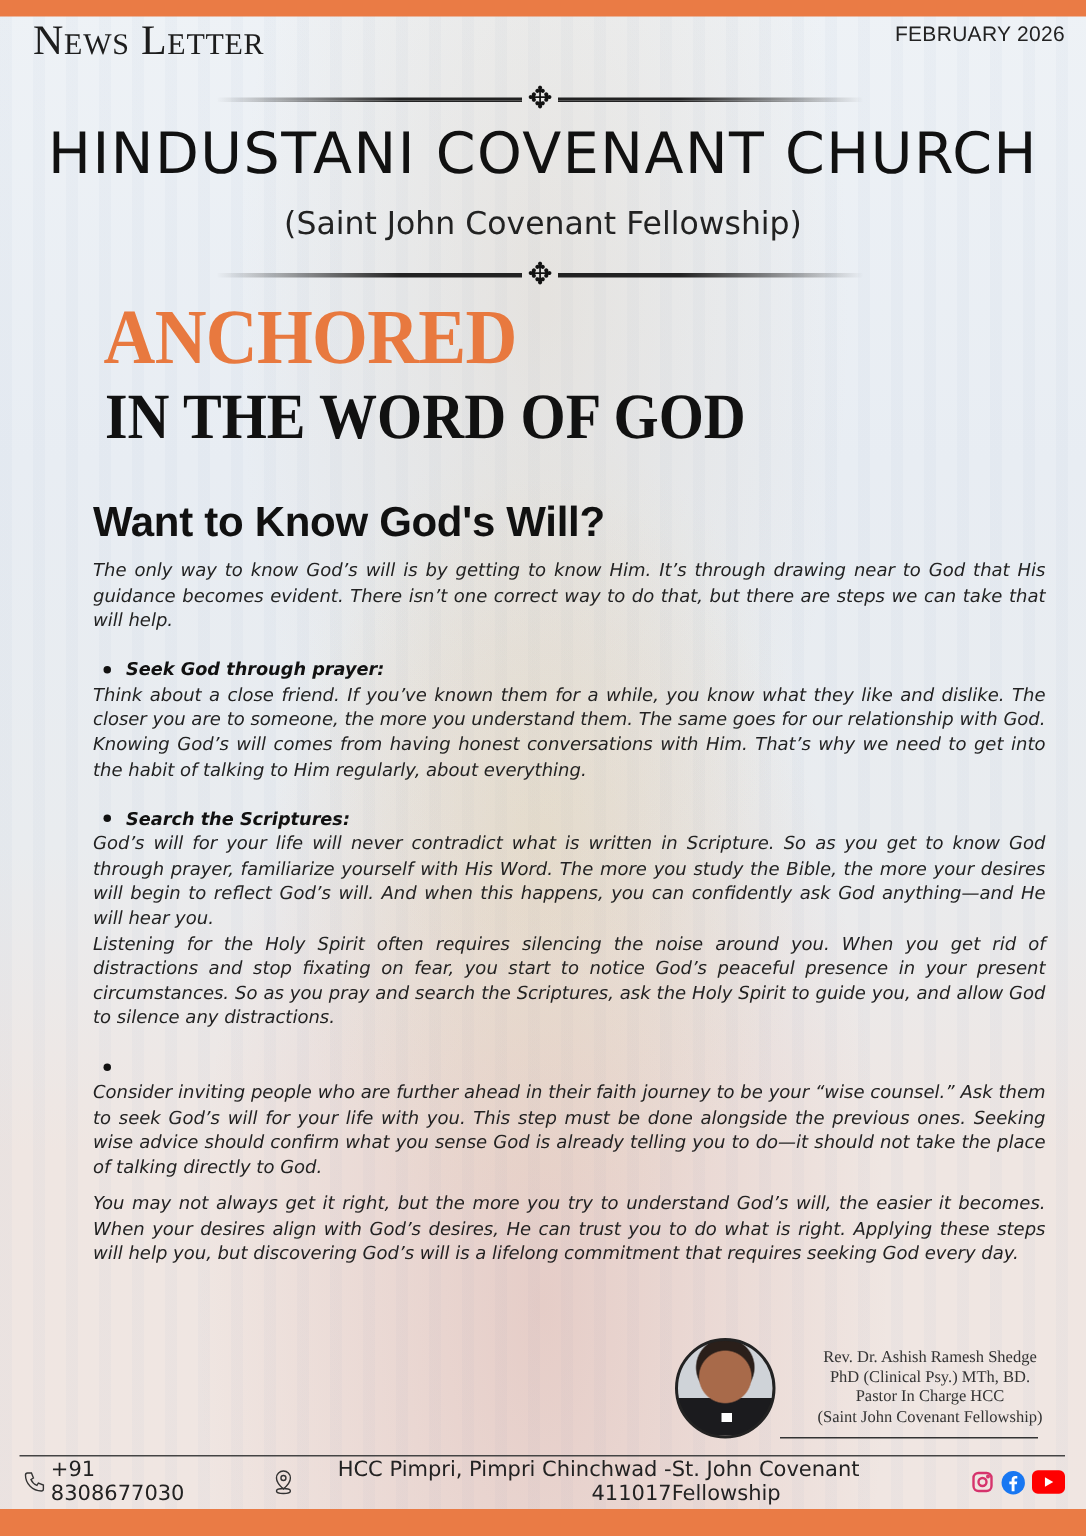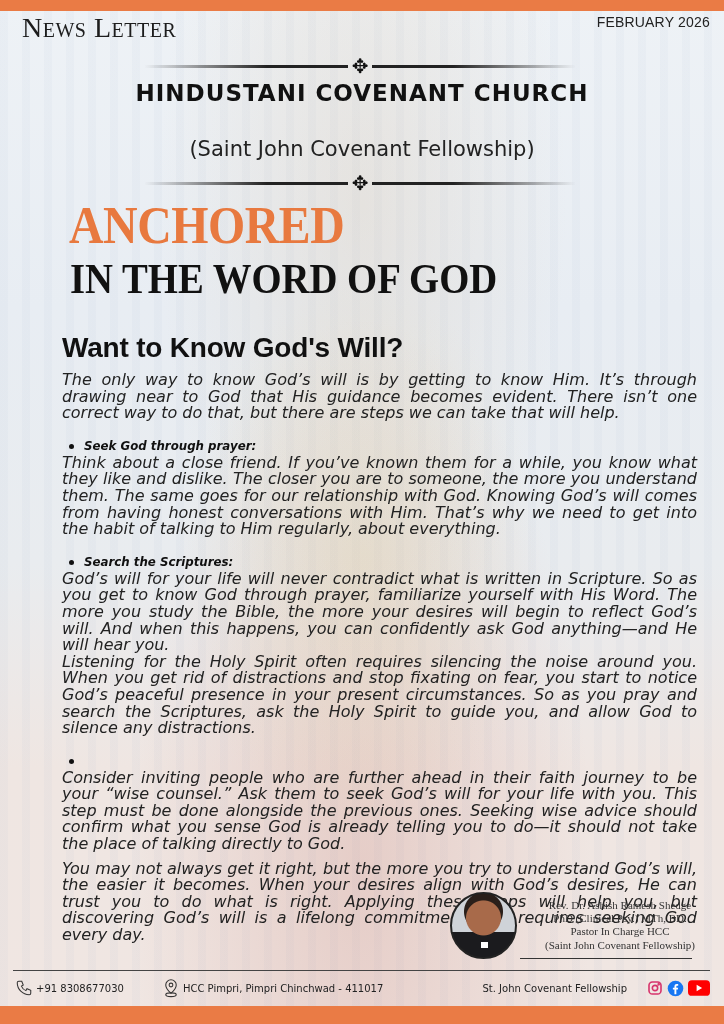--- a/index.html
+++ b/index.html
@@ -36,21 +36,21 @@
       position: absolute; left: 145px; width: 430px; height: 16px;
       display: flex; align-items: center; justify-content: center;
     }
     .ornament-row .line { flex: 1; height: 3px; border-top: 2px solid #222; border-bottom: 1px solid #222; }
     .ornament-row .line.left { background: linear-gradient(90deg, transparent, transparent); border-image: linear-gradient(90deg, rgba(30,30,30,0), #222 60%) 1; }
     .ornament-row .line.right { border-image: linear-gradient(90deg, #222 40%, rgba(30,30,30,0)) 1; }
     .ornament-row .glyph { font-size: 20px; line-height: 16px; margin: 0 4px; color: #111; }
 
     .church-title {
       position: absolute; left: 0; width: 724px; top: 80px; text-align: center;
-      font-family: "DejaVu Sans", sans-serif; font-weight: bold; font-size: 23px;
+      font-family: "DejaVu Sans", sans-serif; font-weight: normal; font-size: 38px;
       letter-spacing: 1px; color: #111;
     }
     .church-subtitle {
       position: absolute; left: 0; width: 724px; top: 137px; text-align: center;
       font-family: "DejaVu Sans", sans-serif; font-size: 21px; color: #222; font-weight: normal;
     }
 
     .headline-1 {
       position: absolute; left: 69px; top: 196px;
       font-family: "Liberation Serif", serif; font-weight: bold; font-size: 52px;
@@ -61,21 +61,21 @@
       font-family: "Liberation Serif", serif; font-weight: bold; font-size: 43px;
       color: #111; transform: scaleX(0.9); transform-origin: left;
     }
 
     .article { position: absolute; left: 62px; top: 332px; width: 635px; }
     .article h2 {
       font-family: Liberation Sans, sans-serif; font-weight: bold; font-size: 28px;
       color: #111; margin-bottom: 8px; letter-spacing: -0.2px;
     }
     .article p {
-      font-family: "DejaVu Sans", sans-serif; font-style: italic; font-size: 16px;
+      font-family: "DejaVu Sans", sans-serif; font-style: italic; font-size: 12px;
       line-height: 16.6px; color: #222; text-align: justify;
     }
     .bullet-head {
       display: flex; align-items: center; margin-top: 16px; margin-bottom: 0px;
       font-family: "DejaVu Sans", sans-serif; font-weight: bold; font-style: italic; font-size: 11.8px;
       color: #111; height: 17px;
     }
     .bullet-head .dot { width: 5px; height: 5px; border-radius: 50%; background: #111; margin: 0 10px 0 7px; }
     .closing { margin-top: 8px; }
 
@@ -89,21 +89,21 @@
     }
     .pastor .avatar .collar { position: absolute; left: 29px; top: 48px; width: 7px; height: 6px; background: #fff; }
     .pastor .info {
       position: absolute; left: 75px; top: 7px; width: 190px; text-align: center;
       font-family: "Liberation Serif", serif; font-size: 11px; line-height: 13.2px; color: #333;
     }
     .pastor .underline { position: absolute; left: 70px; top: 66px; width: 172px; height: 1px; background: #333; }
 
     .footer-line { position: absolute; left: 13px; top: 970px; width: 697px; height: 1px; background: #444; }
     .footer { position: absolute; left: 13px; top: 975px; width: 697px; height: 26px; display: flex; align-items: center;
-      font-family: "DejaVu Sans", sans-serif; font-size: 10px; color: #222; }
+      font-family: "DejaVu Sans", sans-serif; font-size: 14px; color: #222; }
     .footer .item { display: flex; align-items: center; }
     .footer .phone { margin-left: 2px; }
     .footer .address { margin-left: 38px; text-align: right; }
     .footer .org { margin-left: auto; margin-right: 20px; }
     .footer .socials { display: flex; align-items: center; gap: 4px; }
     .icon-svg { display: inline-block; }
   </style>
 </head>
 <body>
 

